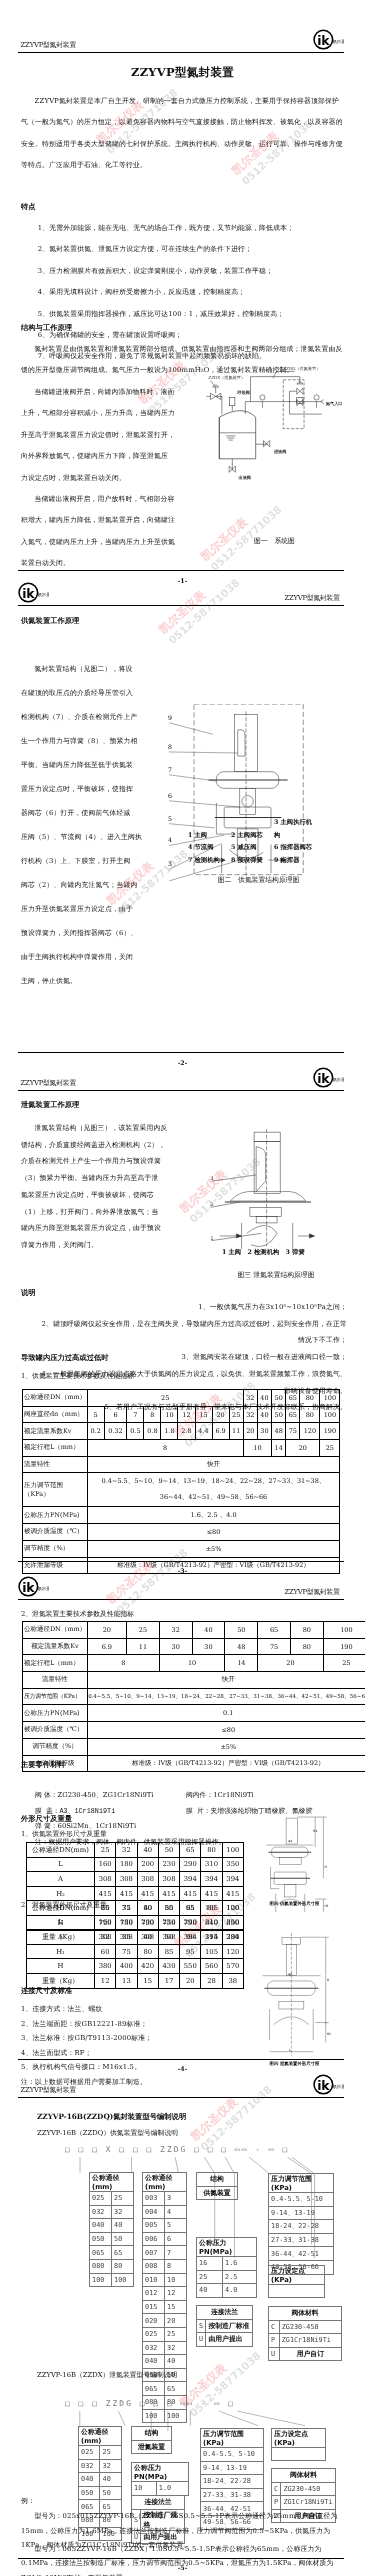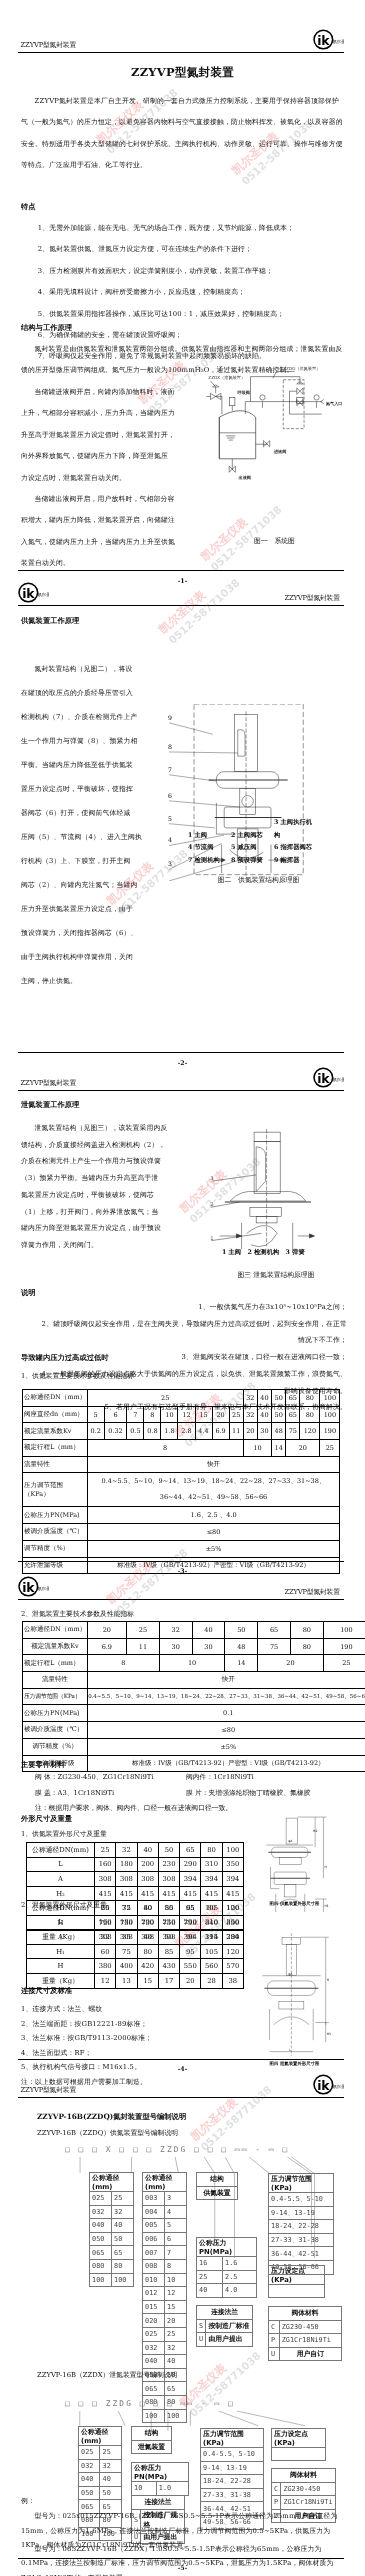--- a/index.html
+++ b/index.html
@@ -31,21 +31,21 @@
   .legend { position: absolute; font-size: 6.3px; font-weight: bold; line-height: 12.5px; }
   .legend span { display: inline-block; width: 43px; }
   table.spec { position: absolute; border-collapse: collapse; border: 1px solid #000; font-size: 6.5px; }
   table.spec td { border: 0.5px solid #000; text-align: center; padding: 0 0.5px; height: 16.7px; white-space: nowrap; }
   table.spec td.lbl { text-align: left; width: 63px; }
   table.dims { position: absolute; border-collapse: collapse; border: 1px solid #000; font-size: 6.8px; }
   table.dims td { border: 0.5px solid #000; text-align: center; height: 14.6px; }
   table.code { position: absolute; border-collapse: collapse; font-family: "DejaVu Sans Mono", "Liberation Mono", monospace; font-size: 6.8px; color: #444; margin-left: 24px; }
   table.code td { border: 0.5px solid #777; height: 13.6px; padding: 0 2.1px; }
   table.code td.head { font-family: "DejaVu Sans", "Liberation Sans", sans-serif; font-weight: bold; color: #111; font-size: 6.8px; }
-  .mat { position: absolute; font-size: 6.8px; line-height: 15.6px; }
+  .mat { position: absolute; font-size: 6.8px; line-height: 15.6px; margin-top: 18px; }
   .sub { position: absolute; font-size: 6.8px; }
   .watermark { position: absolute; pointer-events: none; transform: rotate(-42deg); transform-origin: left top; font-family: "DejaVu Sans", sans-serif; font-weight: bold; opacity: 0.22; white-space: nowrap; }
   .watermark .cn { color: #e8232a; font-size: 11.5px; display: block; }
   .watermark .ph { color: #777; font-size: 10.4px; display: block; }
   .code-boxes { position: absolute; font-family: "DejaVu Sans Mono", monospace; font-size: 7.8px; color: #777; letter-spacing: 2.1px; }
 </style>
 </head>
 <body>
 
 <div class="page" style="top:0;">
@@ -442,25 +442,26 @@
           <td colspan="8">标准级：IV级（GB/T4213-92）严密型：VI级（GB/T4213-92）</td>
         </tr>
   </tbody>
     </table>
   <div class="h2" style="top:177px;">主要零件材料</div>
   <div class="mat" style="top:187px; left:35px; width:313px;">
     <div style="display:flex;">
         <span style="width:151px;">阀 体：ZG230-450、ZG1Cr18Ni9Ti</span>
         <span>阀内件：1Cr18Ni9Ti</span>
       </div>
-    <div style="display:flex;">
+    <div style="display:flex;font-family:Liberation Mono, monospace;">
         <span style="width:151px;">膜 盖：A3、1Cr18Ni9Ti</span>
         <span>膜 片：夹增强涤纶织物丁晴橡胶、氟橡胶</span>
       </div>
-    <div>注：根据用户要求，阀体、阀内件、口径一般在进液阀口径一致。</div>
+    <div>弹 簧：60Si2Mn、1Cr18Ni9Ti</div>
+    <div>注：根据用户要求，阀体、阀内件、供氮装置采用指挥器操作。</div>
   </div>
   <div class="h2" style="top:231px;">外形尺寸及重量</div>
   <div class="sub" style="top:246px; left:21px;">1、供氮装置外形尺寸及重量</div>
   <table class="dims" style="top:238px; left:26px; width:218px; margin-top:21px;">
     <tbody>
         <tr>
           <td style="width:68px">公称通径DN(mm)</td>
           <td>25</td>
           <td>32</td>
           <td>40</td>

